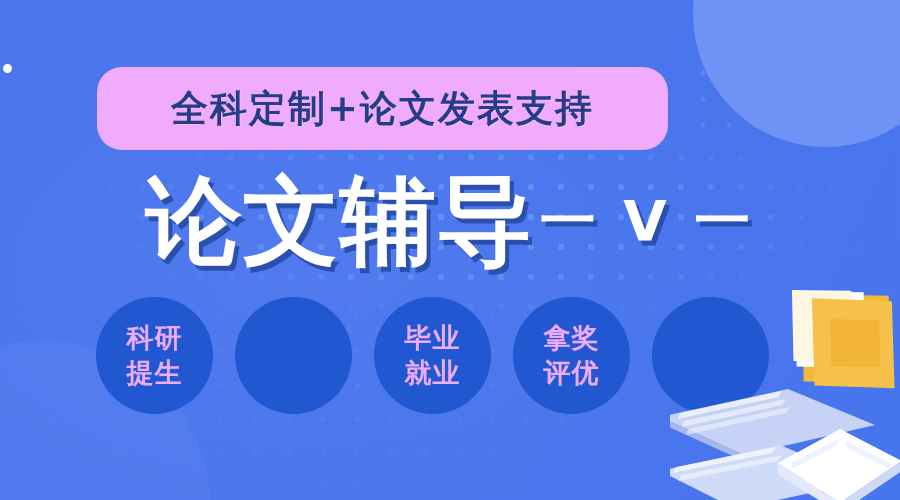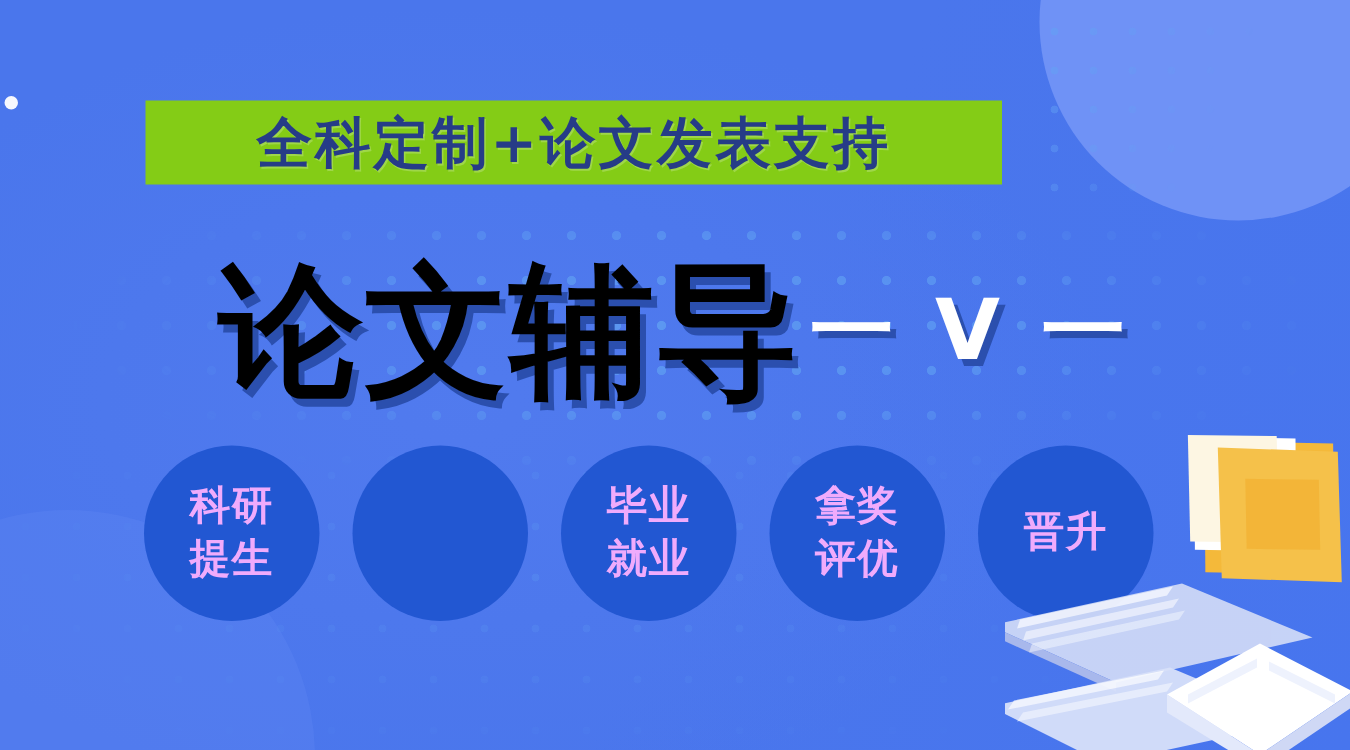--- a/index.html
+++ b/index.html
@@ -75,45 +75,46 @@
     background-size:26px 26px;
     -webkit-mask-image:linear-gradient(115deg, rgba(0,0,0,.85), rgba(0,0,0,0) 72%);
             mask-image:linear-gradient(115deg, rgba(0,0,0,.85), rgba(0,0,0,0) 72%);
     opacity:.7;
   }
 
   
   .banner{
     position:absolute;
     left:97px;top:67px;
-    width:571px;height:56px;
-    background:#84cc16;
+    width:571px;height:83px;
+    background:#f0abfc;
     display:flex;align-items:center;justify-content:center;
     box-sizing:border-box;
+    border-radius:25px;
   }
   .banner-text{
     color:#263c87;
     font-size:37px;
     font-weight:bold;
     letter-spacing:2px;
     line-height:1;
     white-space:nowrap;
     text-shadow:1px 1px 0 rgba(255,255,255,.22);
   }
 
   
   .headline{
     position:absolute;
     left:0;top:163px;
     width:900px;height:115px;
     display:flex;align-items:center;justify-content:center;
     white-space:nowrap;
   }
   .headline-main{
-    color:#000000;
+    color:#ffffff;
     font-size:96px;
     font-weight:bold;
     line-height:1;
     letter-spacing:1px;
     text-shadow:4px 5px 0 #2b4fae;
   }
   .headline-sub{
     color:#ffffff;
     font-size:56px;
     font-weight:bold;
@@ -190,21 +191,20 @@
     </div>
     <div class="badge">
       <span class="badge-line">毕业</span>
       <span class="badge-line">就业</span>
     </div>
     <div class="badge">
       <span class="badge-line">拿奖</span>
       <span class="badge-line">评优</span>
     </div>
     <div class="badge">
-      <span class="badge-line">晋升</span>
     </div>
   </div>
 
   <svg class="illus" viewBox="0 0 230 215">
 
     <g opacity="0.95">
       <path d="M-10 132 L118 104 L205 140 L74 170 Z" fill="#cdd8f7"></path>
       <path d="M-10 138 L74 176 L74 170 L-10 132 Z" fill="#aebcec"></path>
       <path d="M10 128 L112 106 L108 112 L8 134 Z" fill="#ffffff" opacity=".8"></path>
       <path d="M14 136 L116 114 L112 120 L12 142 Z" fill="#ffffff" opacity=".65"></path>

